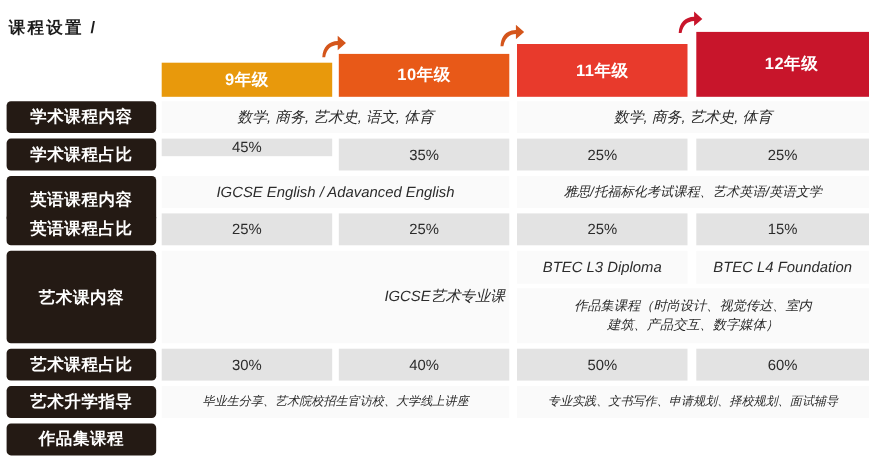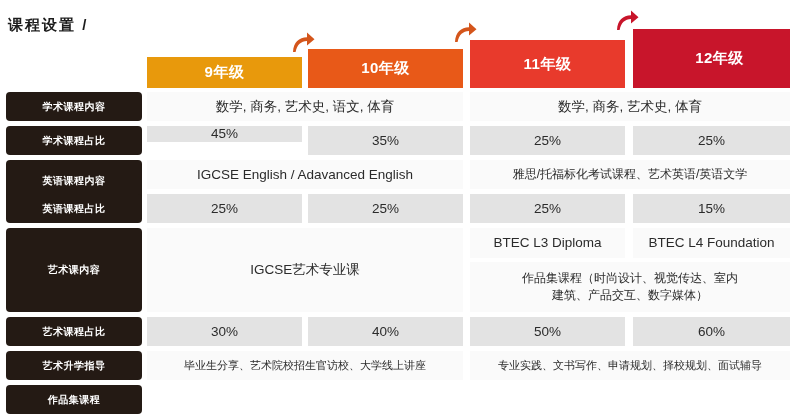--- a/index.html
+++ b/index.html
@@ -33,41 +33,41 @@
   .arrow { position: absolute; width: 26px; height: 26px; }
 
   
   .lbl {
     position: absolute;
     left: 6px;
     width: 136px;
     background: #241a14;
     border-radius: 4px;
     color: #ffffff;
-    font-size: 10px;
+    font-size: 15px;
     font-weight: 700;
     letter-spacing: 0.5px;
     display: flex; align-items: center; justify-content: center;
     white-space: nowrap;
   }
 
   
   .cell {
     position: absolute;
     display: flex;
     align-items: center;
     justify-content: center;
     text-align: center;
     color: #2b2b2b;
     font-size: 12.5px;
     line-height: 1.45;
     padding: 0 4px;
     white-space: pre-line;
   }
-  .cell.light { background: #fafafa; }
+  .cell.light { background: #fafafa; font-style: italic; }
   .cell.dark  { background: #e3e3e3; }
   .cell.pct   { font-size: 13.5px; }
   .cell.small { font-size: 11px; }
   .cell.mid   { font-size: 12px; }
   .cell.big   { font-size: 13.5px; }
 </style>
 </head>
 <body>
 
 <div id="page">
@@ -166,21 +166,21 @@
   <div class="cell dark pct" style="left:308px; top:194px; width:155px; height:29px;">
     <span>25%</span>
   </div>
   <div class="cell dark pct" style="left:470px; top:194px; width:155px; height:29px;">
     <span>25%</span>
   </div>
   <div class="cell dark pct" style="left:633px; top:194px; width:157px; height:29px;">
     <span>15%</span>
   </div>
 
-  <div class="cell light big" style="left:147px; top:228px; width:316px; height:84px;">
+  <div class="cell light big" style="left:147px; top:228px; width:316px; height:84px;justify-content:flex-end;">
     <span>IGCSE艺术专业课</span>
   </div>
 
   <div class="cell light big" style="left:470px; top:228px; width:155px; height:30px;">
     <span>BTEC L3 Diploma</span>
   </div>
   <div class="cell light big" style="left:633px; top:228px; width:157px; height:30px;">
     <span>BTEC L4 Foundation</span>
   </div>
   <div class="cell light mid" style="left:470px; top:262px; width:320px; height:50px;">

